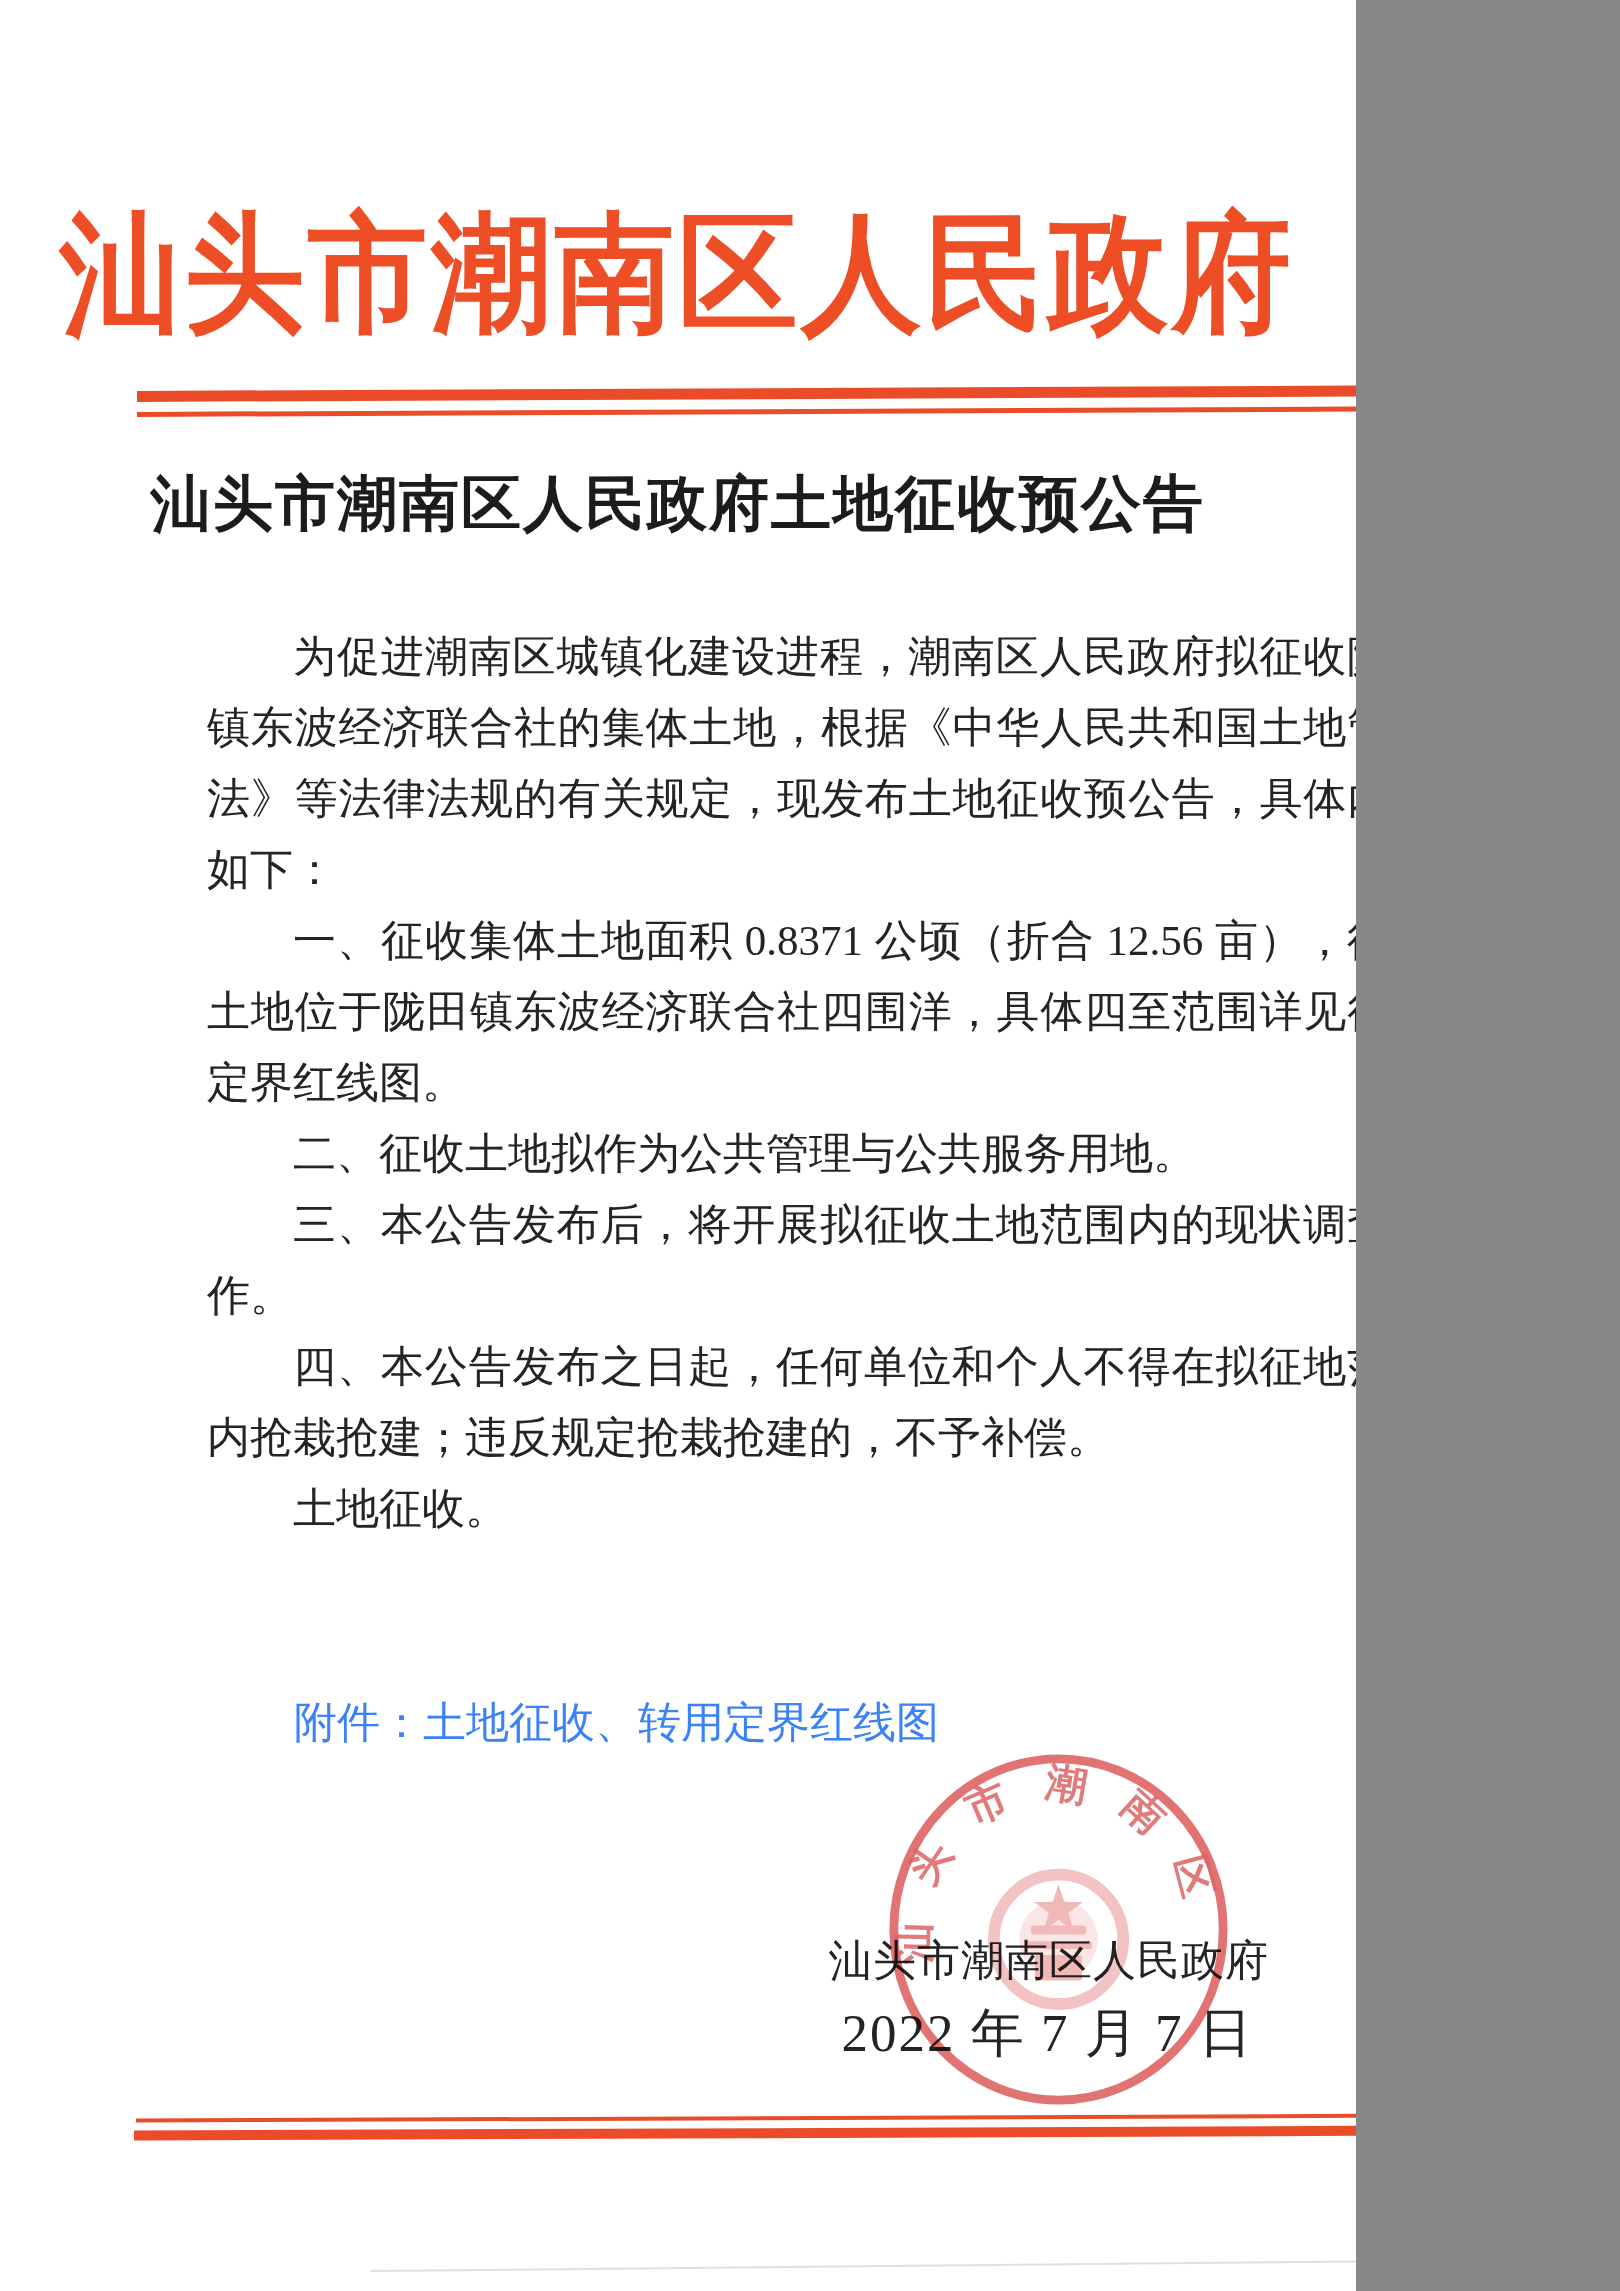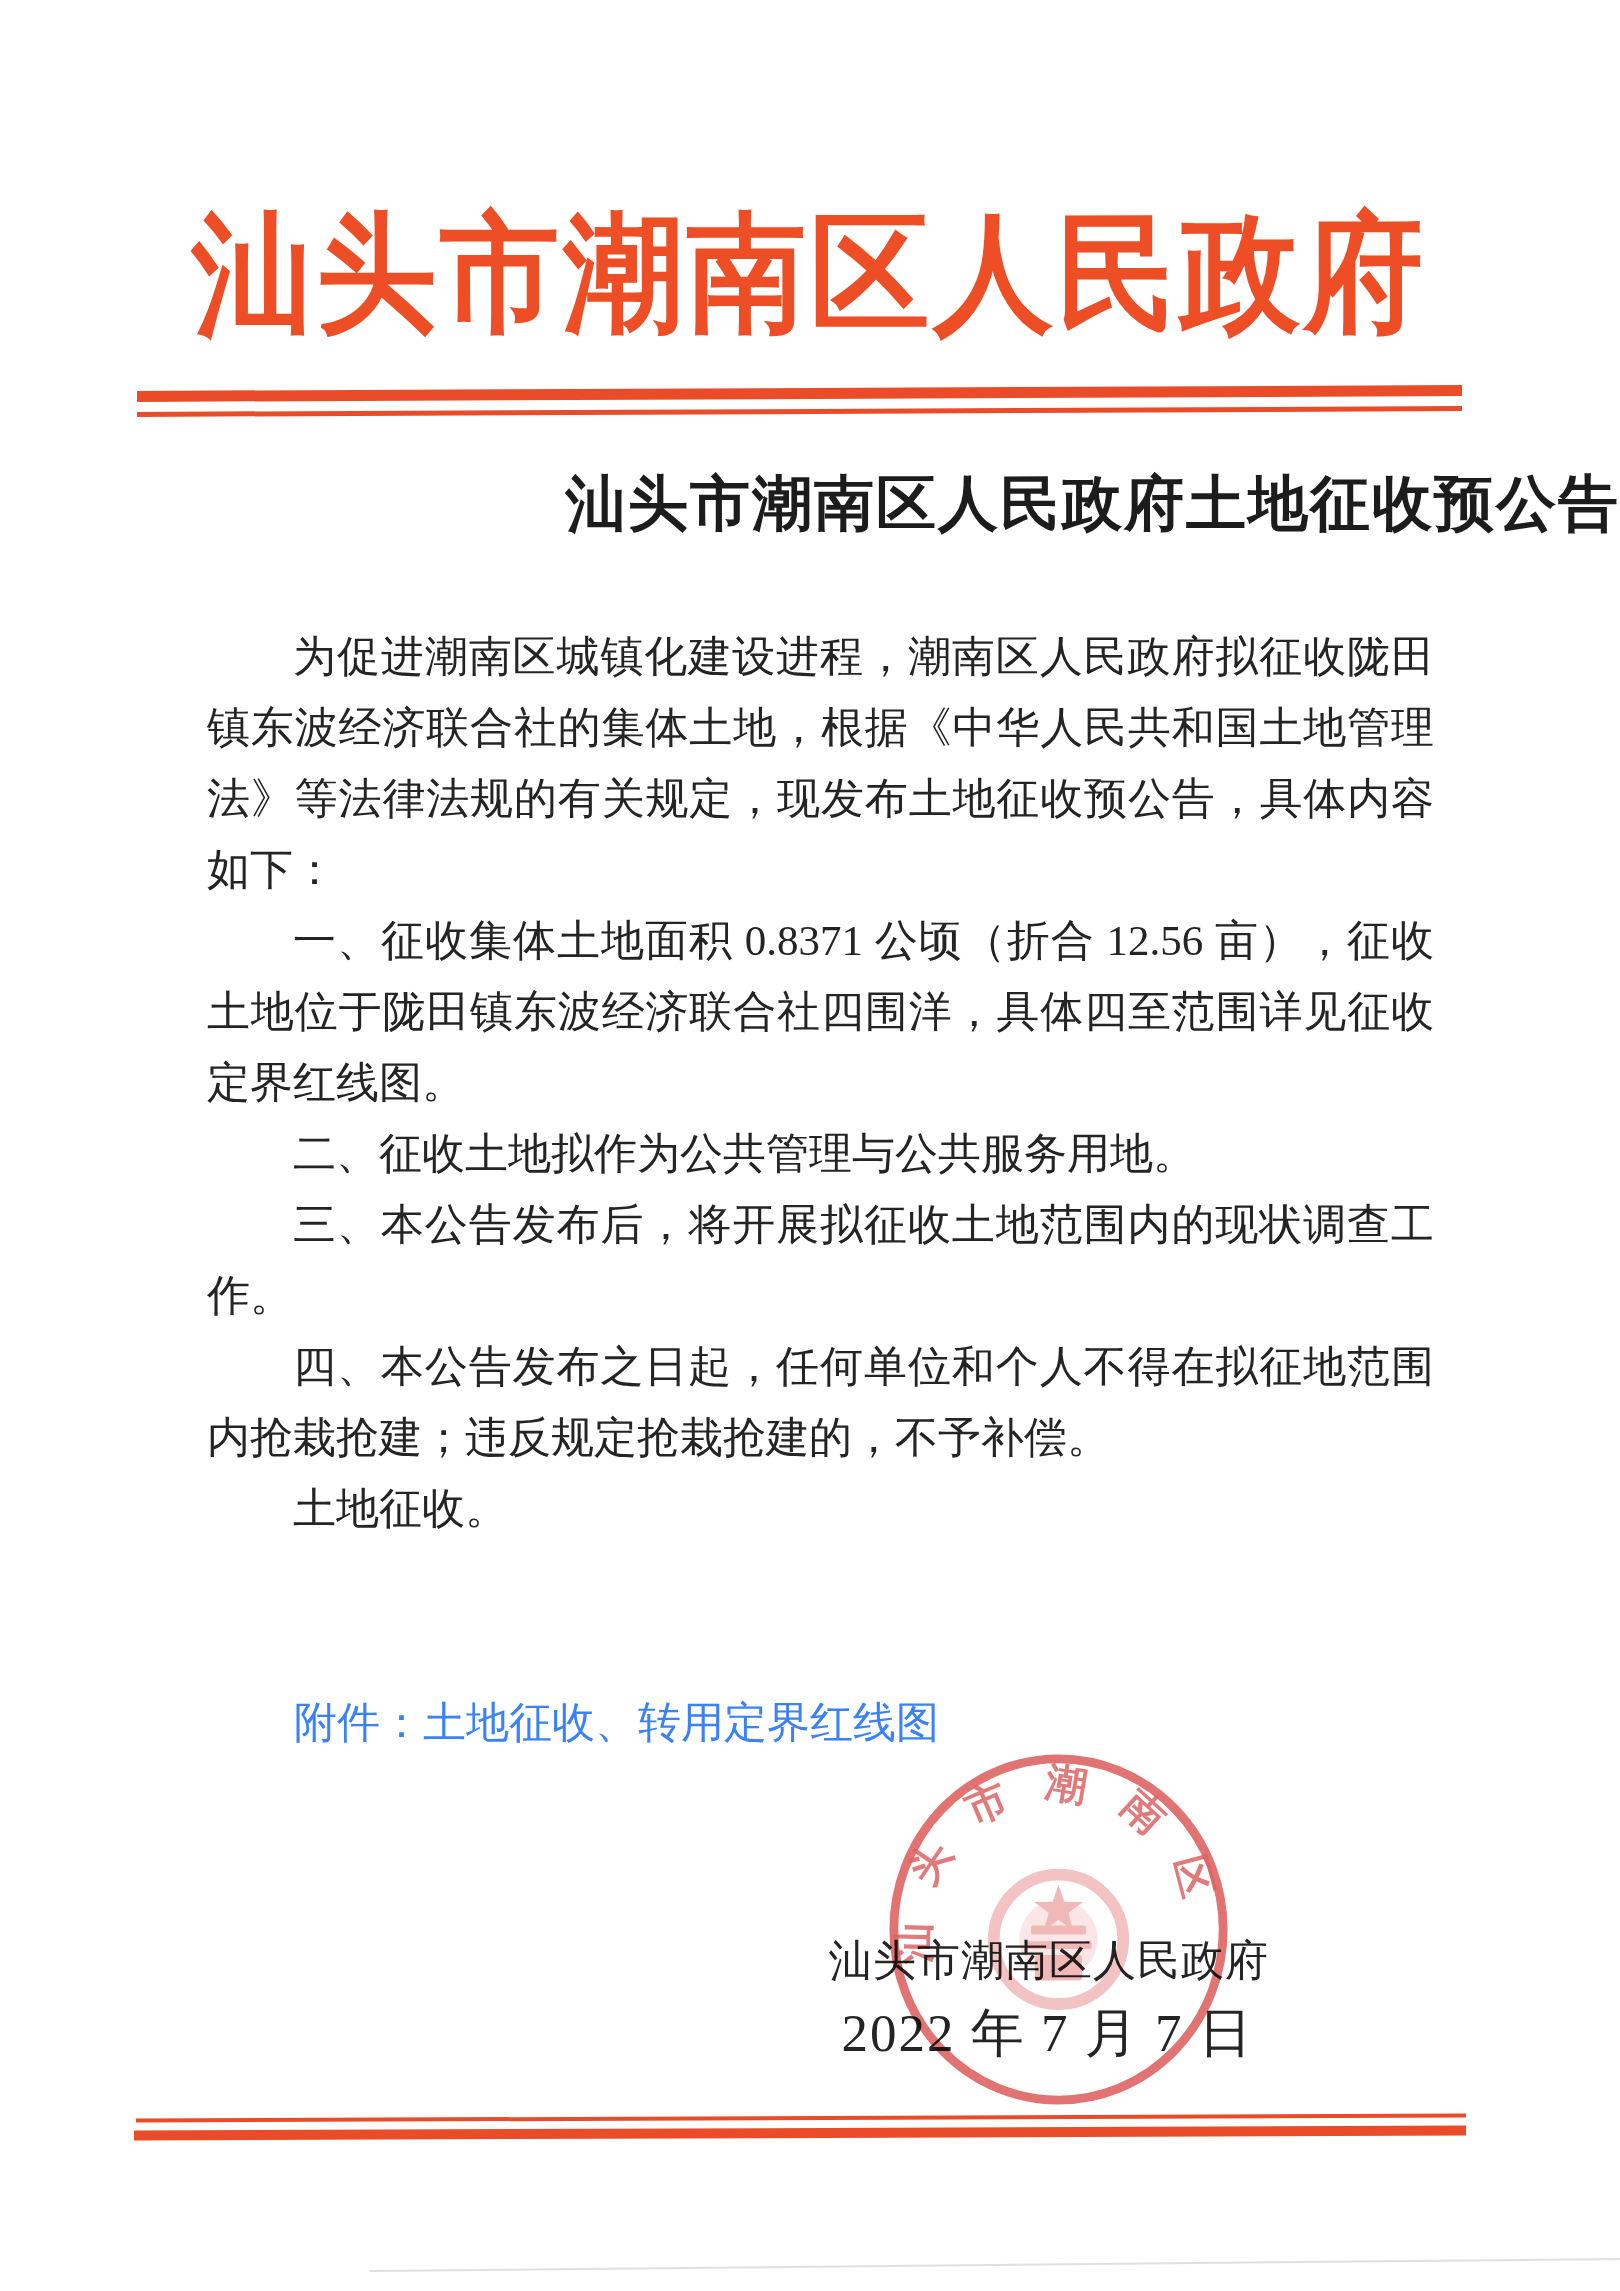--- a/index.html
+++ b/index.html
@@ -1,18 +1,18 @@
 <!DOCTYPE html>
 <html><head>
 <meta charset="utf-8">
 <style>
   html,body{margin:0;padding:0;background:#888;}
   .page{
     position:relative;
-    width:1620px;height:2292px;
+    width:1356px;height:2292px;
     background:#ffffff;
     overflow:hidden;
     font-family:"Liberation Serif","DejaVu Serif",serif;
   }
   
   .letterhead{
     position:absolute;top:200px;left:0;right:0;
     text-align:center;
     font-size:122px;line-height:149px;
     font-weight:bold;
@@ -22,21 +22,21 @@
     white-space:nowrap;
   }
   .rule{position:absolute;background:#ea4b28;}
   .rule-top-thick{left:137px;top:388px;width:1325px;height:10.8px;transform:rotate(-0.25deg);}
   .rule-top-thin{left:137px;top:409px;width:1325px;height:4.9px;transform:rotate(-0.25deg);}
   .rule-bottom-thin{left:136px;top:2116px;width:1330px;height:3.9px;transform:rotate(-0.22deg);}
   .rule-bottom-thick{left:134px;top:2128px;width:1332px;height:9.8px;transform:rotate(-0.22deg);}
   
   .doc-title{
     position:absolute;top:469px;left:0;right:0;
-    text-align:right;
+    text-align:center;
     font-size:60px;line-height:71px;
     font-weight:bold;
     letter-spacing:2px;
     color:#1c1c1c;
     white-space:nowrap;
   }
   
   .body-text{
     position:absolute;left:207px;top:621px;width:1227px;
     font-size:43px;line-height:71px;

